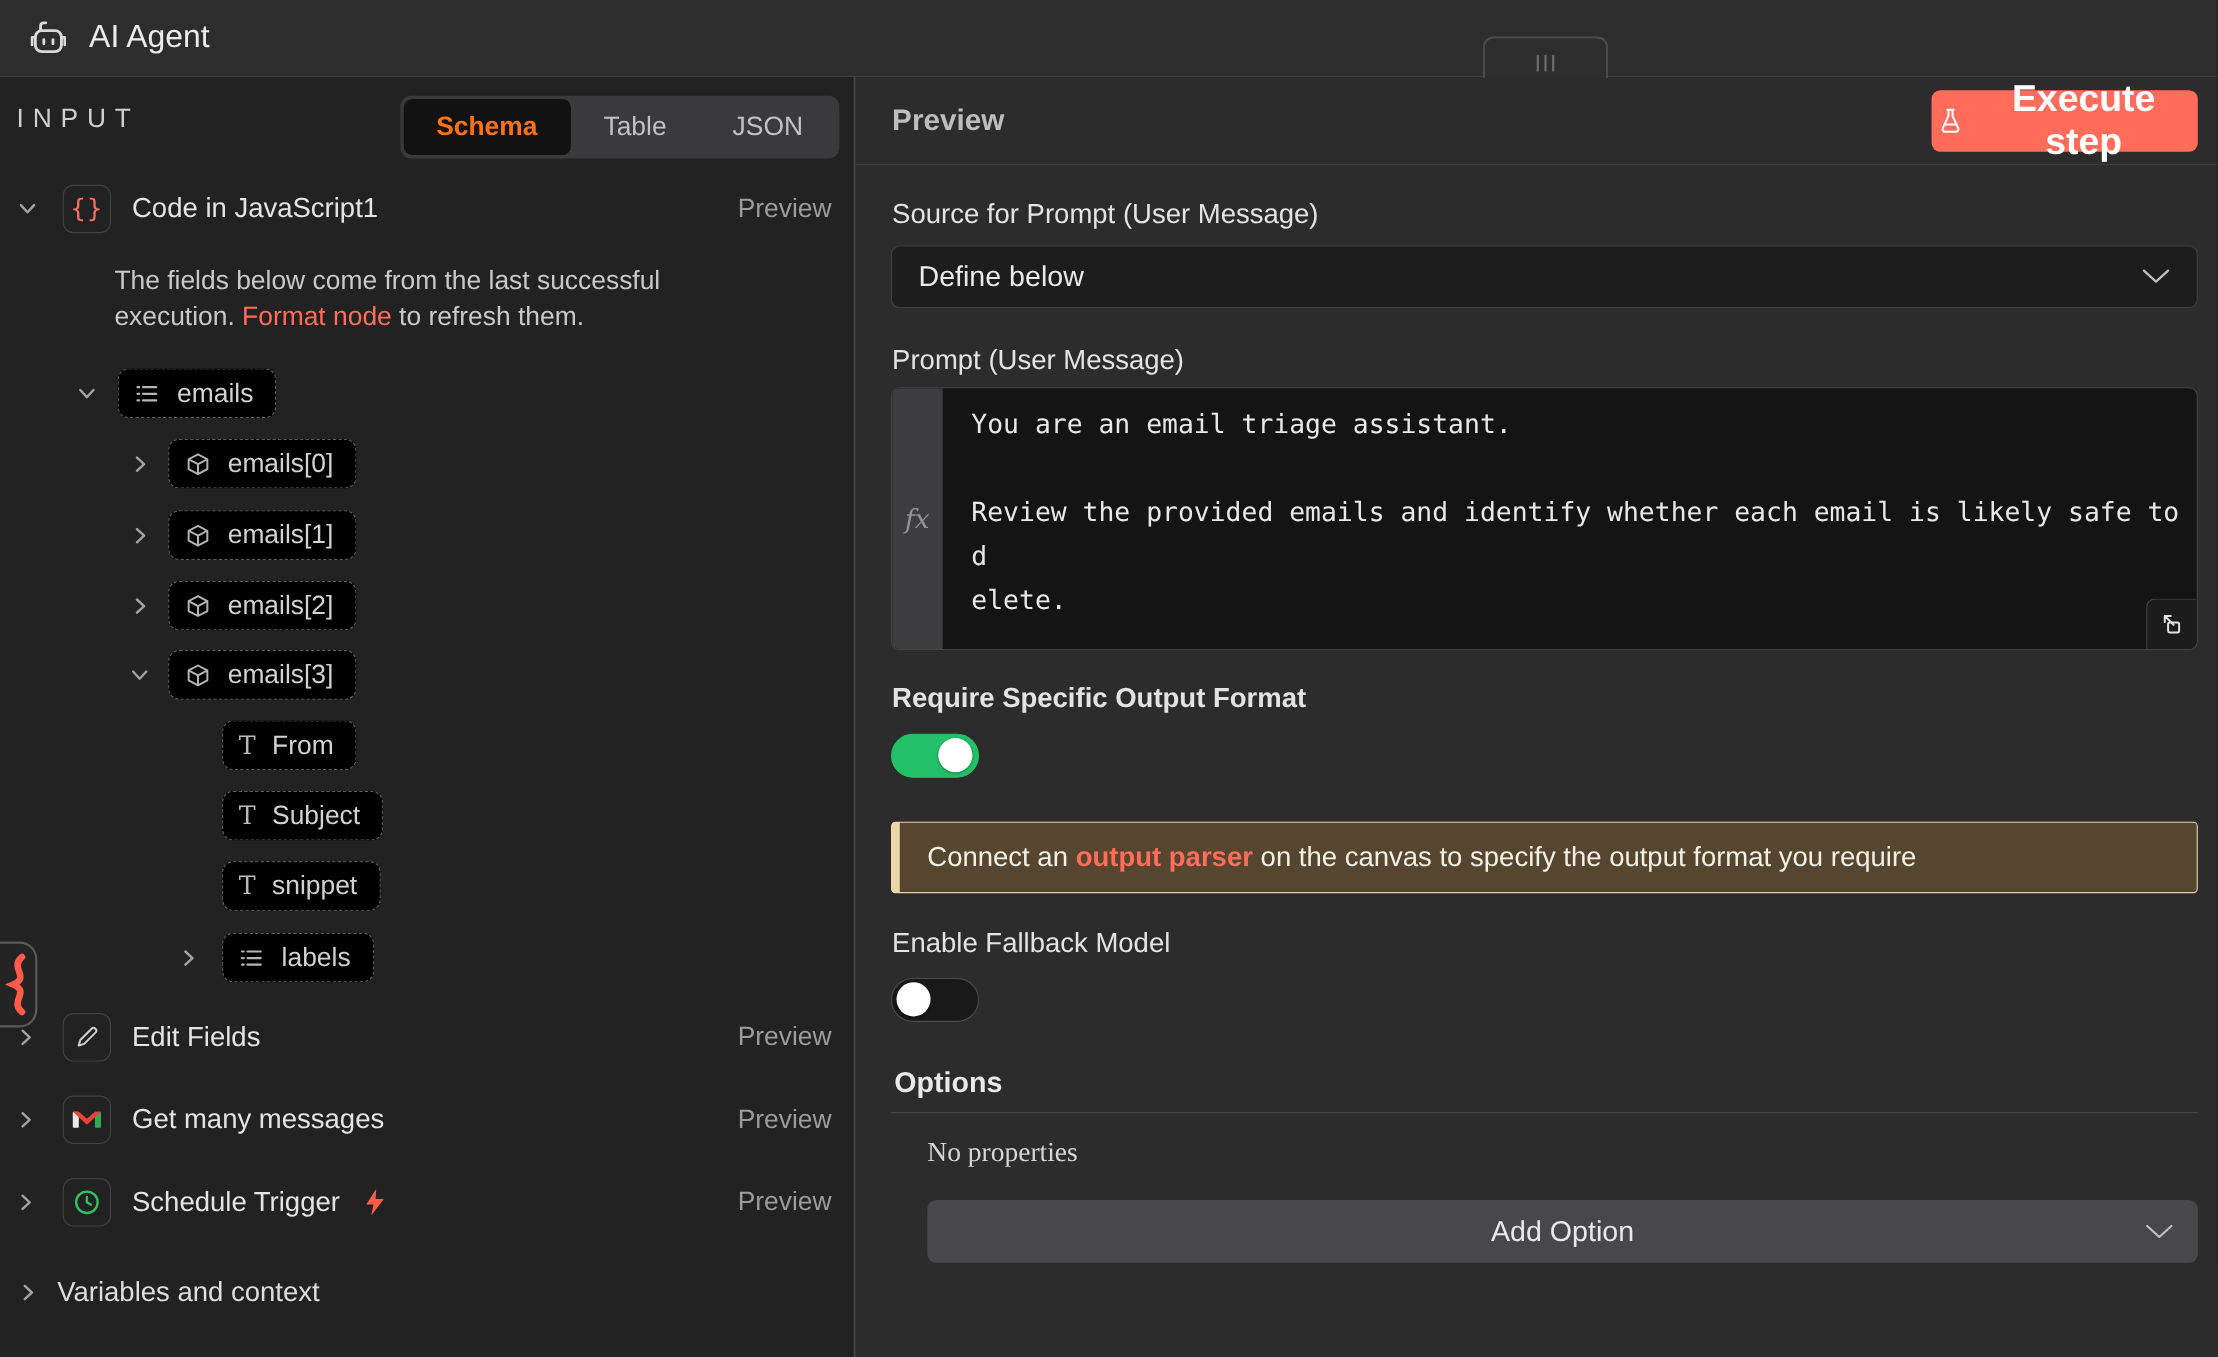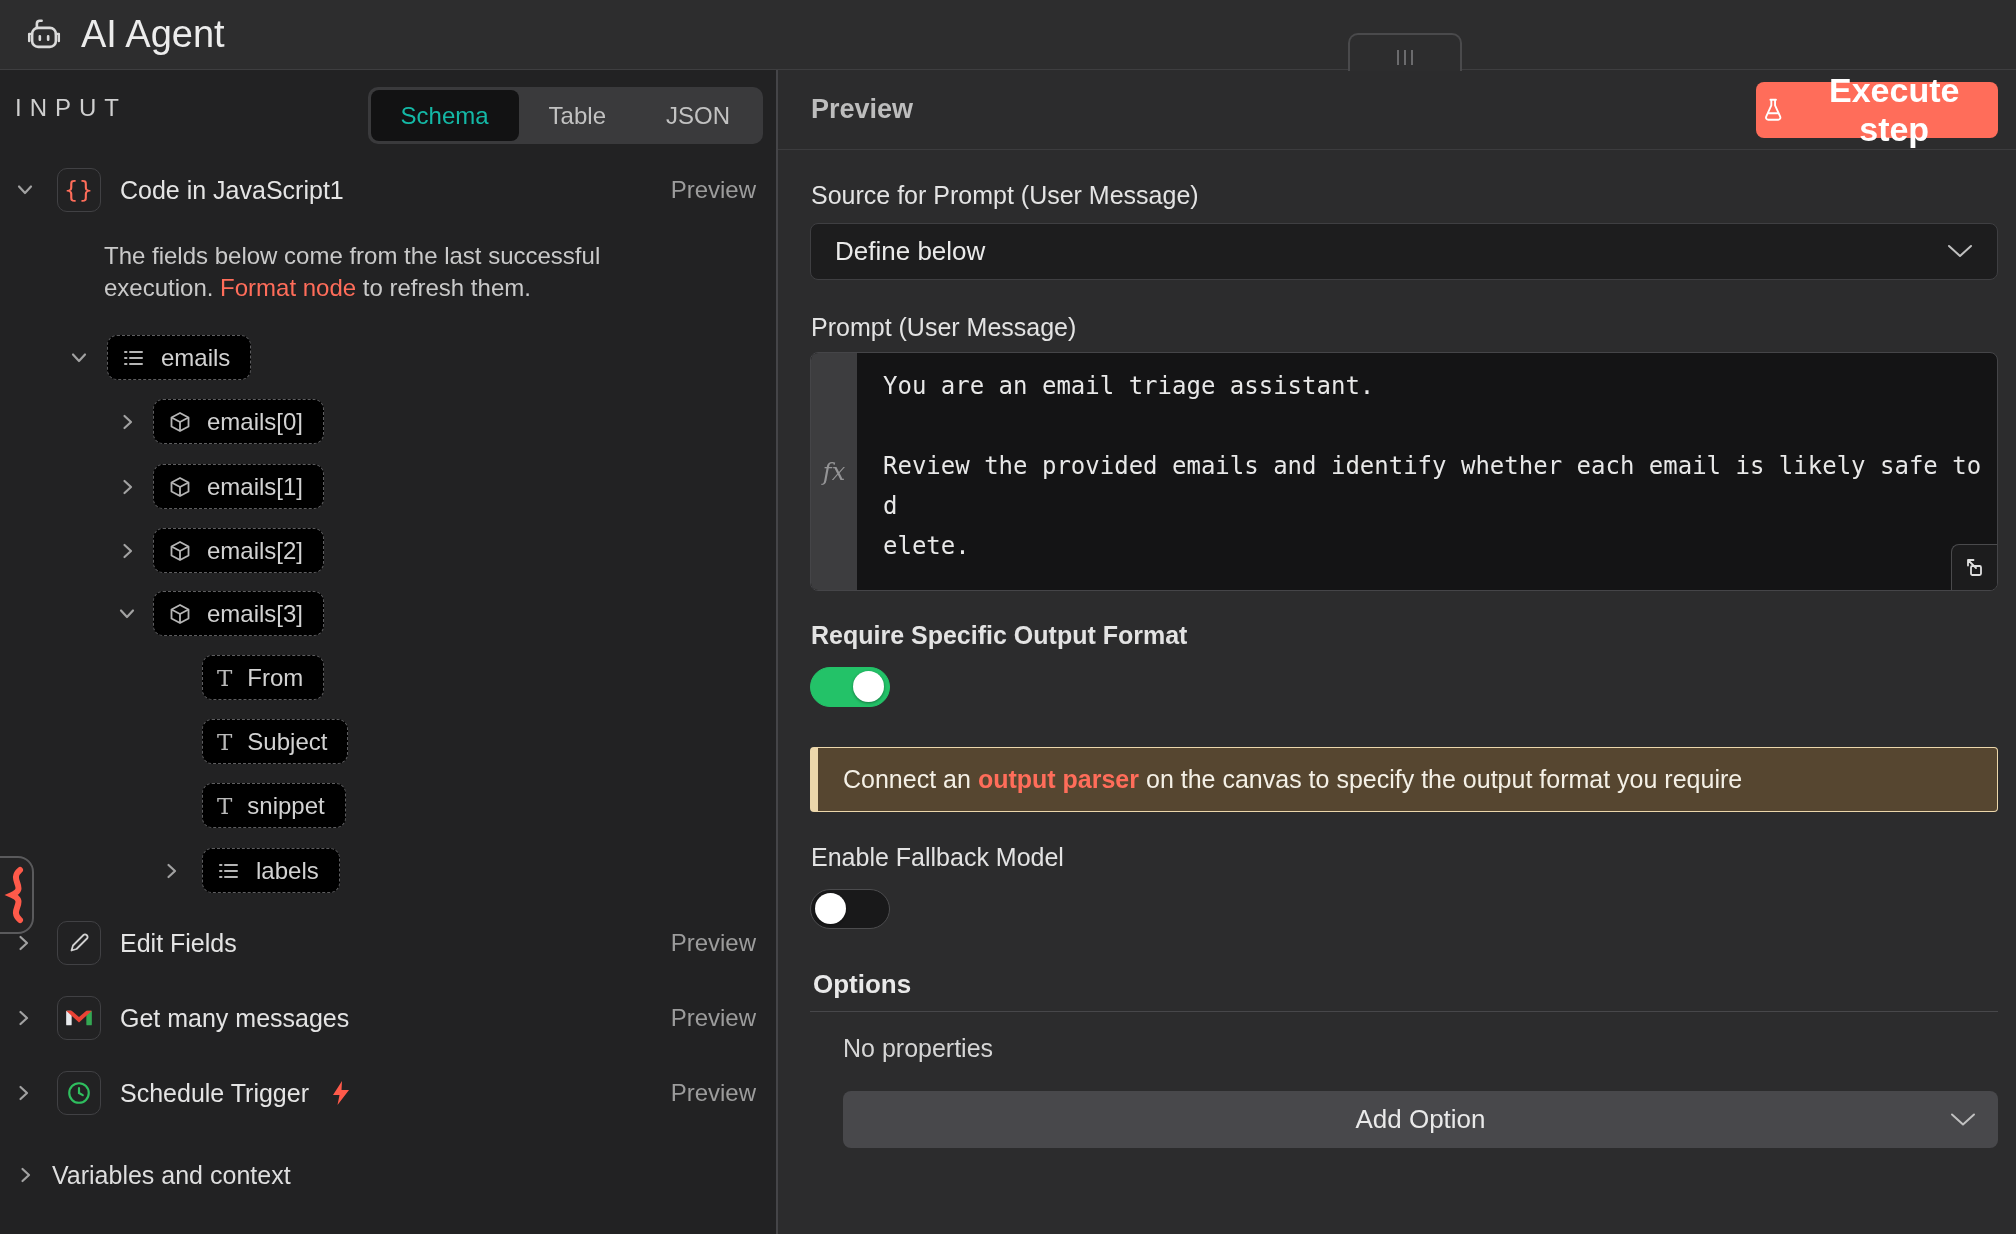--- a/index.html
+++ b/index.html
@@ -3,21 +3,21 @@
 <meta charset="utf-8">
 <style>
   html,body{margin:0;padding:0;background:#1a1a1a;}
   *{box-sizing:border-box;}
   .app{position:relative;width:2016px;height:1234px;overflow:hidden;
        background:#2d2d2e;font-family:"Liberation Sans",sans-serif;color:#e6e6e6;}
 
   
   .topbar{position:absolute;left:0;top:0;right:0;height:70px;
           border-bottom:1px solid #3e3e40;display:flex;align-items:center;padding-left:25px;}
-  .topbar .title{font-size:38px;font-weight:500;color:#ececec;margin-left:18px;}
+  .topbar .title{font-size:29px;font-weight:500;color:#ececec;margin-left:18px;}
   .bot-icon svg{display:block;}
 
   
   .drag-handle{position:absolute;left:1348px;top:33px;width:114px;height:38px;z-index:6;
                background:#2d2d2e;border:2px solid #4a4a4c;border-bottom:none;
                border-radius:10px 10px 0 0;display:flex;align-items:flex-end;
                justify-content:center;gap:5px;padding-bottom:6px;cursor:grab;}
   .drag-handle i{display:block;width:2px;height:15px;background:#6b6b6d;}
 
   .body{position:absolute;top:70px;left:0;right:0;bottom:0;display:flex;}
@@ -26,21 +26,21 @@
   .left{position:relative;width:778px;background:#222223;border-right:2px solid #454548;
         overflow:hidden;flex:none;}
   .lrow{position:absolute;left:0;right:0;height:46px;}
   .input-label{position:absolute;left:15px;top:24px;font-size:24px;letter-spacing:8px;
                color:#cfcfcf;font-weight:500;}
   .segmented{position:absolute;right:13px;top:17px;height:57px;background:#3a3a3c;
              border-radius:10px;display:flex;align-items:center;padding:3px;}
   .segmented .seg{height:51px;border:none;background:transparent;color:#c2c2c2;
                   font-family:inherit;font-size:24px;font-weight:500;padding:0 30px;
                   border-radius:8px;cursor:pointer;}
-  .segmented .seg.active{background:#121213;color:#14b8a6;font-weight:400;}
+  .segmented .seg.active{background:#121213;color:#f97316;font-weight:700;}
 
   .chev{position:absolute;top:50%;transform:translateY(-50%);}
   .chev polyline{fill:none;stroke:#a2a2a2;stroke-width:2.2;stroke-linecap:round;stroke-linejoin:round;}
 
   .nicon-box{position:absolute;width:44px;height:44px;border:1.5px solid #414144;
              border-radius:10px;display:flex;align-items:center;justify-content:center;top:1px;}
   .braces{font-family:"DejaVu Sans Mono",monospace;font-size:23px;color:#ff6d5a;letter-spacing:1px;}
   .ntitle{position:absolute;font-size:25px;font-weight:500;color:#e4e4e4;top:50%;transform:translateY(-50%);}
   .preview{position:absolute;right:20px;top:50%;transform:translateY(-50%);
            font-size:24px;color:#9c9c9c;cursor:pointer;}
@@ -106,21 +106,21 @@
   .sw-output{top:516px;}
   .sw-fallback{top:738px;}
 
   .notice{position:absolute;left:32px;right:18px;top:596px;height:65px;background:#564630;
           border:1px solid #ecd7ab;border-left:8px solid #ecd7ab;border-radius:4px;
           display:flex;align-items:center;padding-left:25px;font-size:25px;color:#f4f0e6;}
   .notice .hl{color:#ff6d5a;font-weight:600;margin:0 7px;}
 
   .opt-label{position:absolute;left:35px;top:818px;font-size:26px;font-weight:600;color:#e9e9e9;}
   .opt-divider{position:absolute;left:32px;right:18px;top:860px;height:1px;background:#47474a;}
-  .no-props{position:absolute;left:65px;top:883px;font-size:25px;color:#d6d6d6;}
+  .no-props{position:absolute;left:65px;top:883px;font-size:25px;color:#d6d6d6;font-family:Liberation Serif, serif;}
   .add-option{position:absolute;left:65px;right:18px;top:940px;height:57px;background:#48484b;
               border:none;border-radius:8px;color:#e9e9e9;font-family:inherit;font-size:26px;
               display:flex;align-items:center;justify-content:center;cursor:pointer;}
   .add-option .sel-chev{position:absolute;right:22px;top:50%;transform:translateY(-50%);}
 
   .sel-chev polyline{fill:none;stroke:#c0c0c0;stroke-width:2;stroke-linecap:round;stroke-linejoin:round;}
   .lbl-source{top:30px;} .lbl-prompt{top:162px;} .lbl-output{top:470px;font-weight:bold;} .lbl-fallback{top:692px;}
 </style>
 </head>
 <body>

